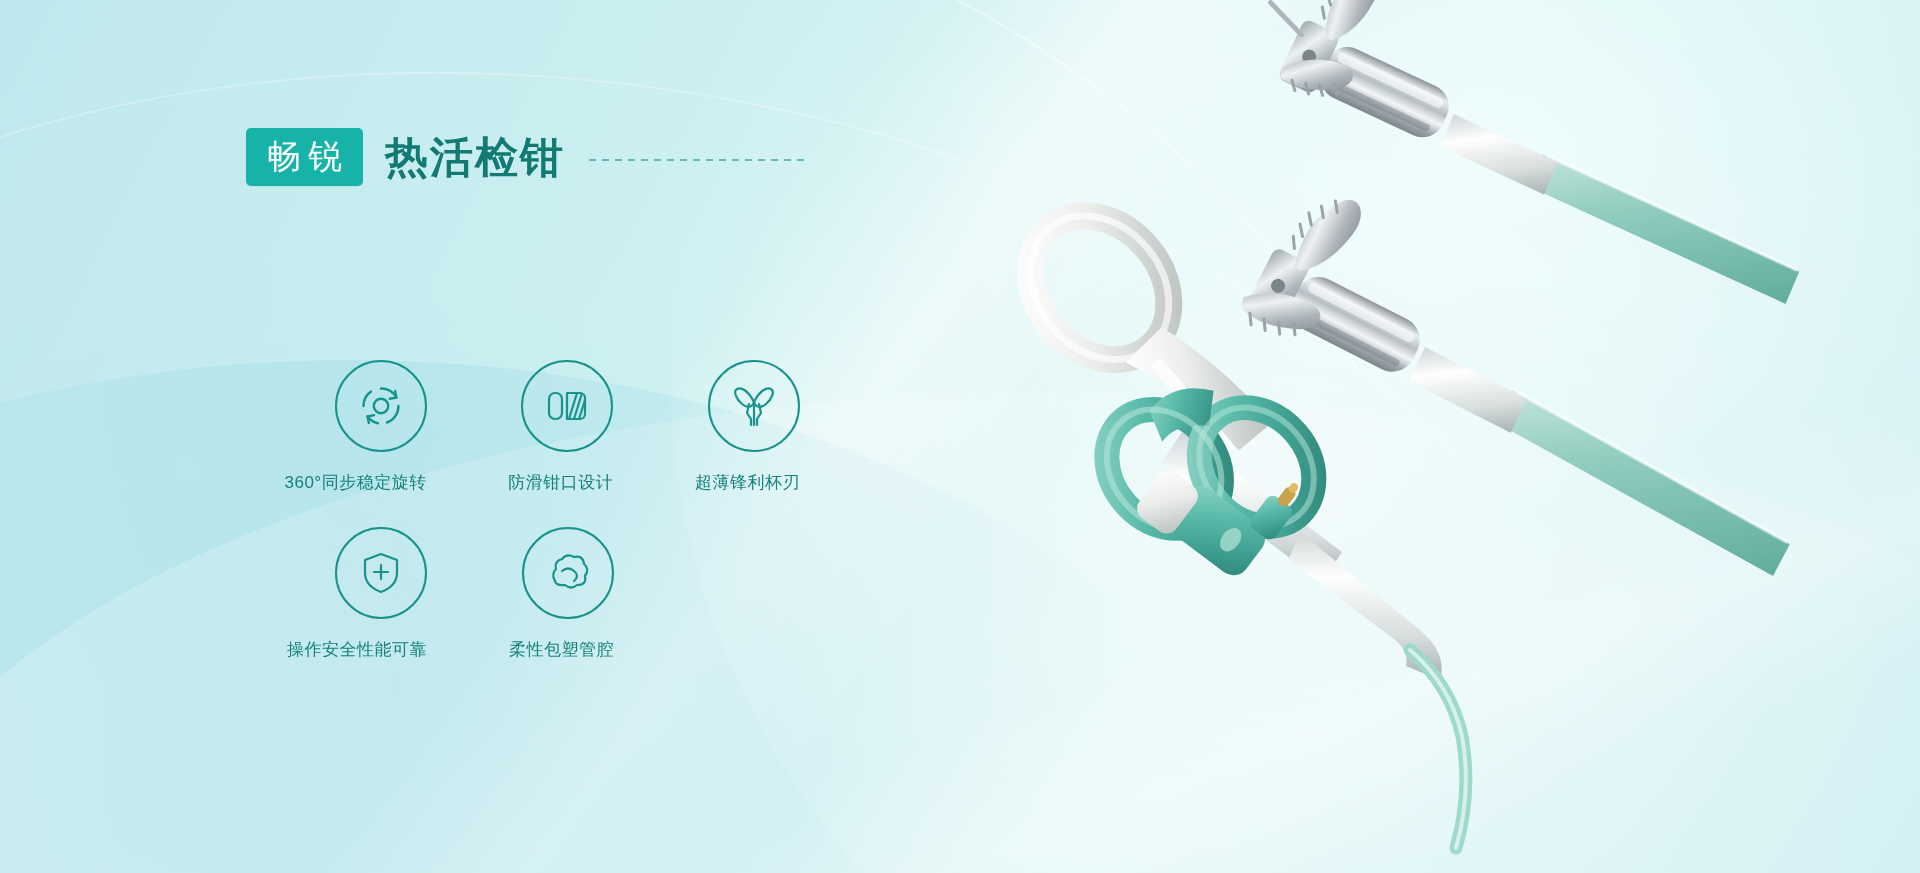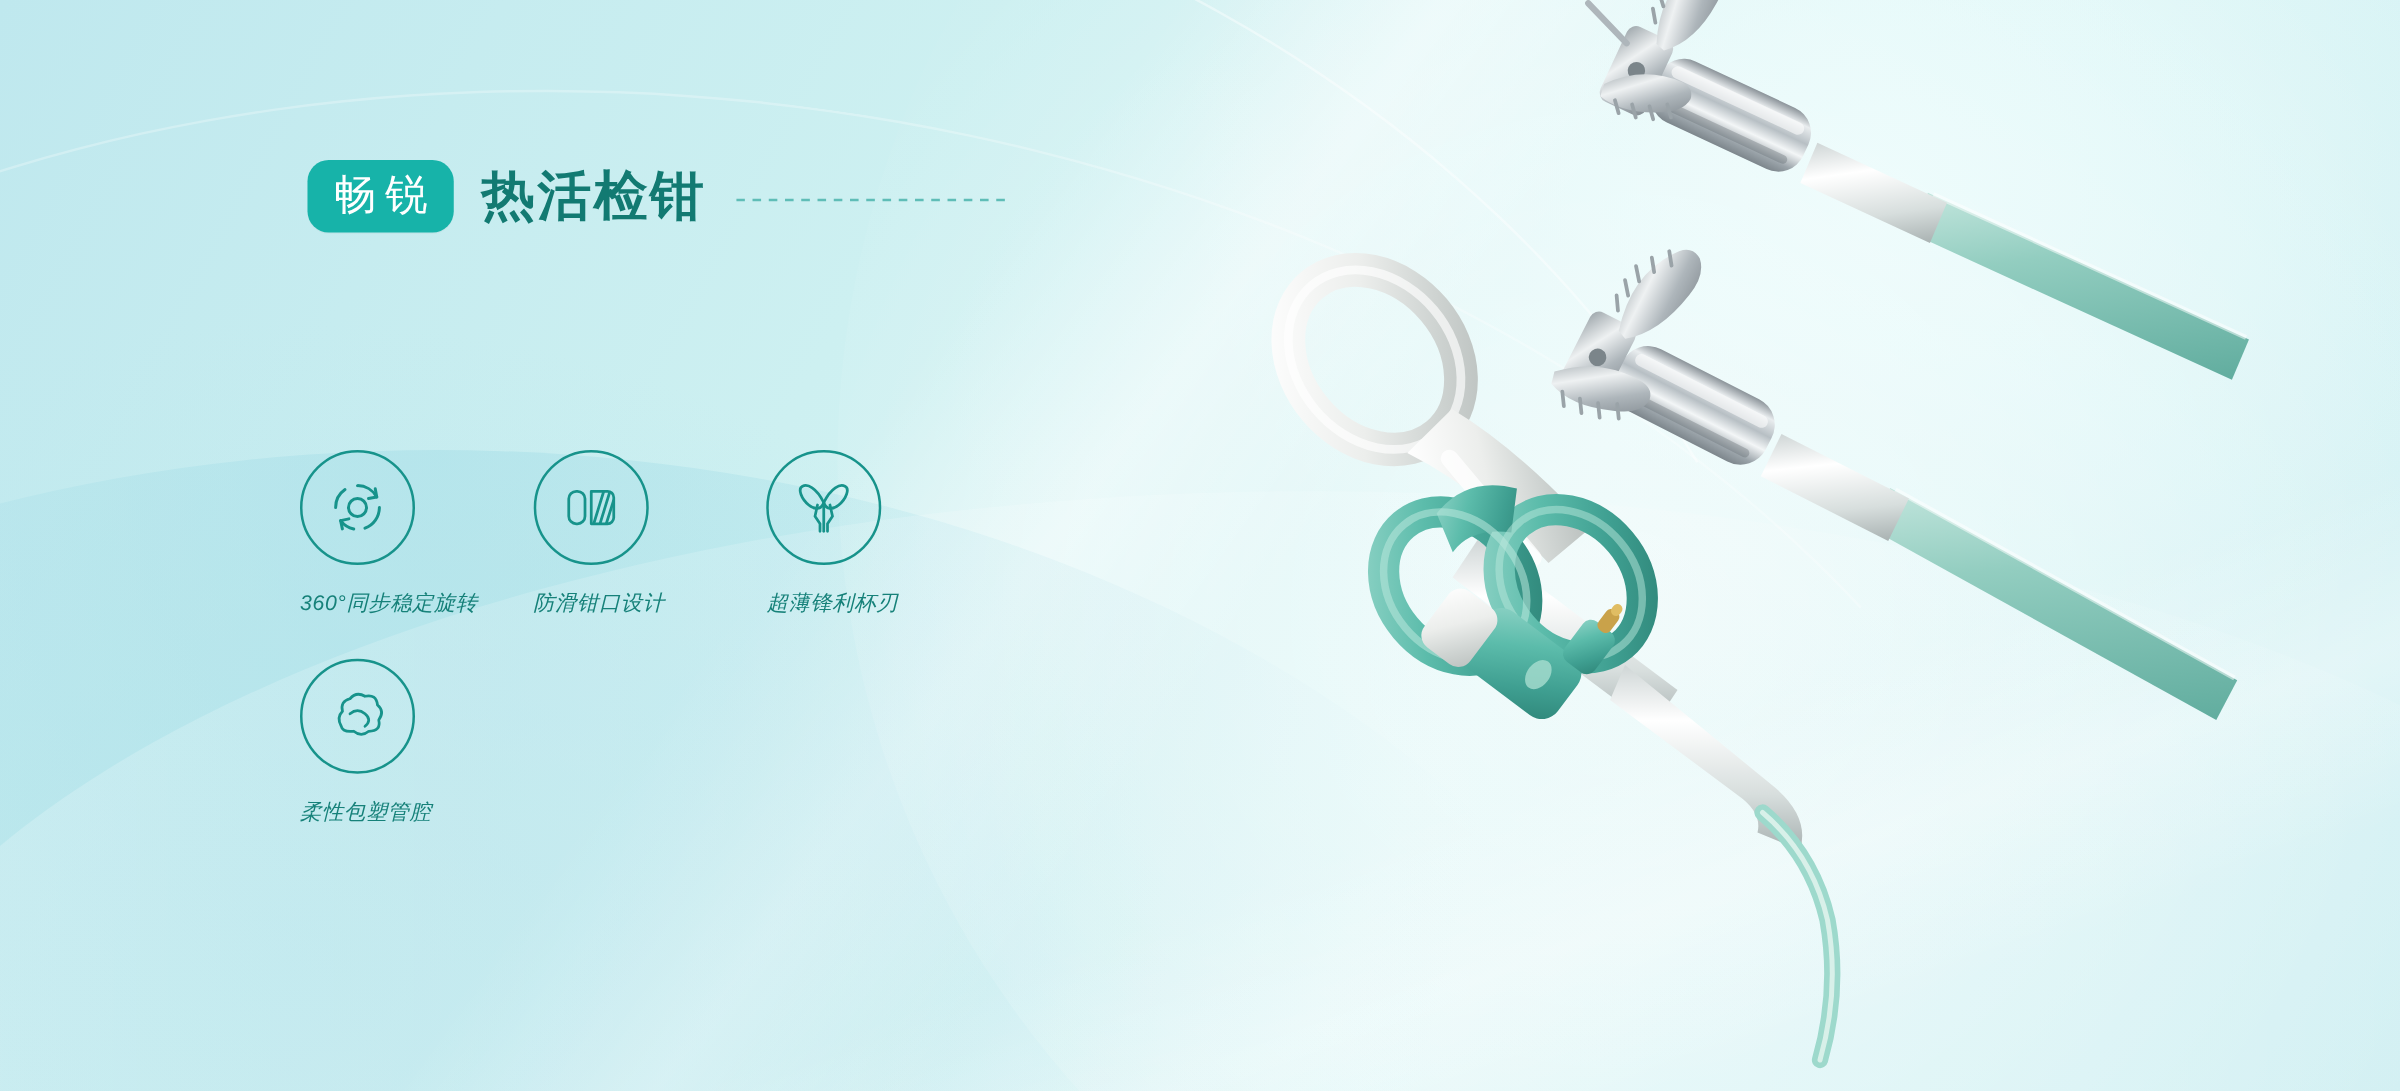--- a/index.html
+++ b/index.html
@@ -45,21 +45,21 @@
     border-color:rgba(255,255,255,.42) transparent transparent transparent;
   }
   .arcA{left:-420px;top:-120px;width:1900px;height:1500px;transform:rotate(18deg);}
   .arcB{left:-600px;top:80px;width:2300px;height:1600px;transform:rotate(8deg);border-color:rgba(255,255,255,.28) transparent transparent transparent;}
 
   
   .content{position:absolute;left:0;top:0;width:900px;height:873px;}
 
   .title-row{position:absolute;left:246px;top:128px;display:flex;align-items:center;}
   .badge{
-    background:#17b3a9;color:#ffffff;border-radius:17px;
+    background:#17b3a9;color:#ffffff;border-radius:5px;
     font-size:34px;line-height:1;padding:11px 14px 13px 14px;letter-spacing:7px;
     text-indent:7px;font-weight:400;
     box-shadow:0 1px 0 rgba(0,0,0,.03);
   }
   .prod-name{
     margin-left:22px;color:#127a72;font-size:43px;font-weight:700;letter-spacing:2px;
     line-height:1;white-space:nowrap;text-align:right;
   }
   .dotline{
     margin-left:24px;width:218px;height:2px;margin-top:6px;
@@ -73,21 +73,21 @@
     font-size:62px;font-weight:700;font-style:italic;letter-spacing:6px;
     white-space:nowrap;line-height:1;
     text-shadow:1px 1px 0 rgba(26,140,128,.25);
   }
   .headline .gap{display:inline-block;width:34px;}
 
   
   .features{position:absolute;left:240px;top:360px;width:560px;}
   .frow{display:flex;}
   .frow + .frow{margin-top:33px;}
-  .fcell{width:187px;display:flex;flex-direction:column;align-items:flex-start;font-style:italic;}
+  .fcell{width:187px;display:flex;flex-direction:column;align-items:flex-end;}
   .fcell .ring{
     width:88px;height:88px;border-radius:50%;border:2px solid #17938b;
     display:flex;align-items:center;justify-content:center;
   }
   .fcell .flabel{
     margin-top:19px;color:#168179;font-size:17px;letter-spacing:.5px;white-space:nowrap;
   }
   svg{display:block;}
 
   
@@ -292,20 +292,29 @@
               <path d="M31 24 l2 9 l-4 6 l0 6"></path>
               <path d="M26 22 l0 23"></path>
             </svg>
           </div>
           <div class="flabel">超薄锋利杯刃</div>
         </div>
       </div>
 
       <div class="frow">
 
+        <div class="fcell">
+          <div class="ring">
+            <svg width="52" height="52" viewBox="0 0 52 52" fill="none" stroke="#17938b" stroke-width="2.2" stroke-linecap="round" stroke-linejoin="round">
+              <path d="M26 7 L42 13 v13 c0 10 -8 16 -16 19 c-8 -3 -16 -9 -16 -19 V13 Z"></path>
+              <path d="M26 18 v14 M19 25 h14"></path>
+            </svg>
+          </div>
+          <div class="flabel">操作安全性能可靠</div>
+        </div>
 
 
         <div class="fcell">
           <div class="ring">
             <svg width="52" height="52" viewBox="0 0 52 52" fill="none" stroke="#17938b" stroke-width="2.2" stroke-linecap="round" stroke-linejoin="round">
               <path d="M13 34 q-4 -7 1 -12 q-2 -8 6 -10 q5 -6 12 -2 q9 -2 10 7 q6 5 1 12 q2 9 -8 9 q-6 5 -12 0 q-9 1 -10 -4 Z"></path>
               <path d="M20 24 q6 -5 12 0 q6 5 0 10"></path>
             </svg>
           </div>
           <div class="flabel">柔性包塑管腔</div>

